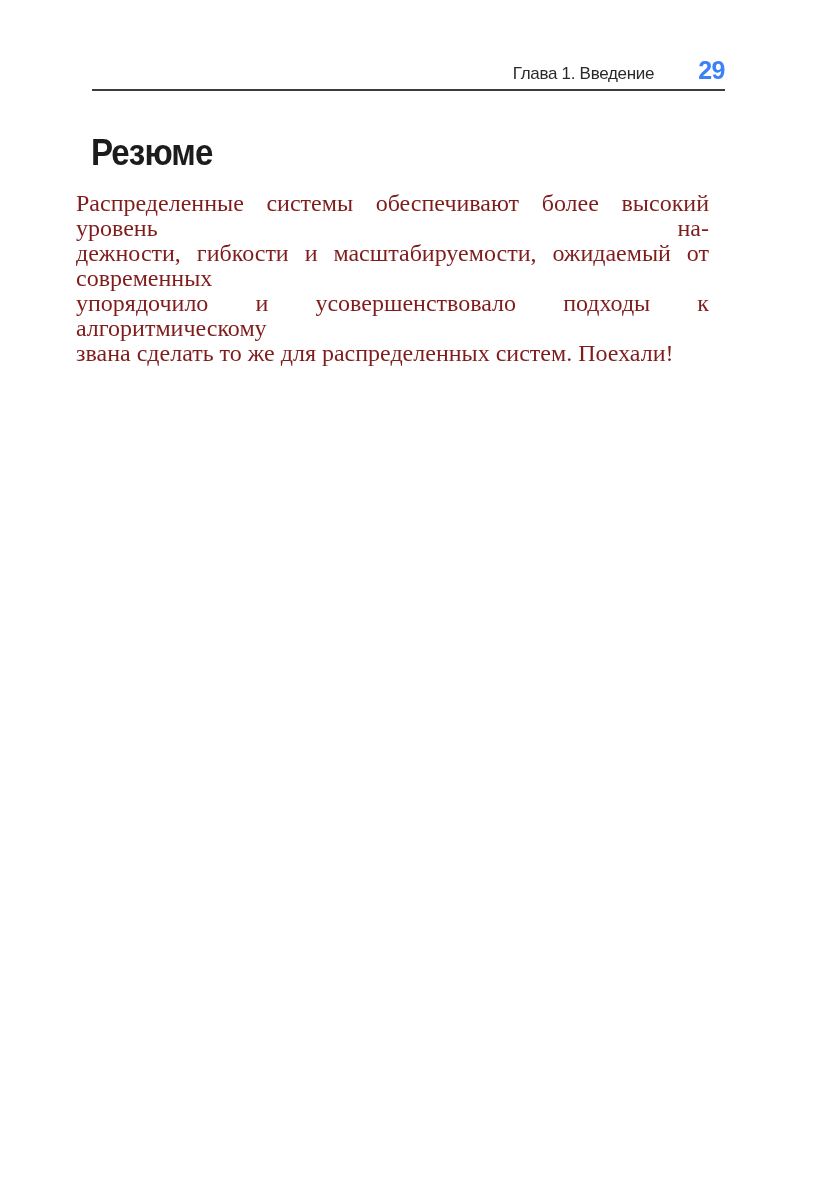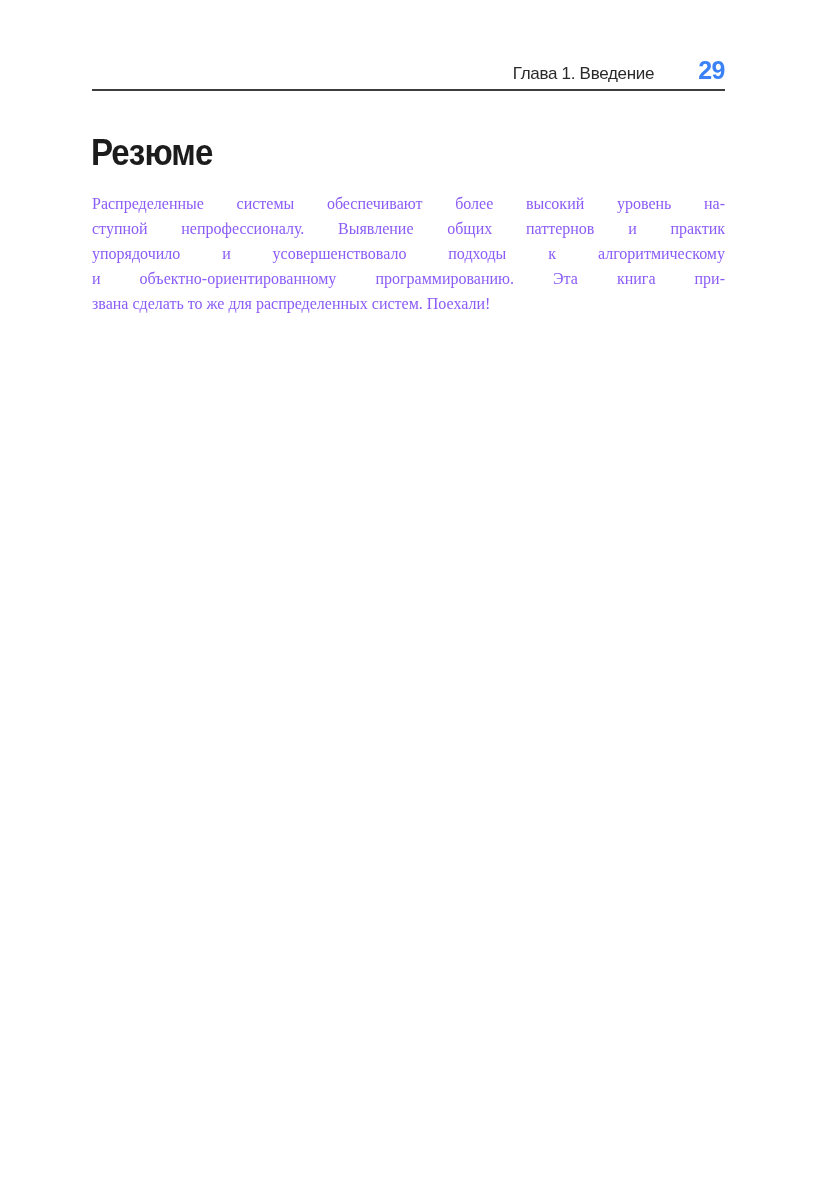--- a/index.html
+++ b/index.html
@@ -51,25 +51,25 @@
     font-size: 36px;
     font-weight: 700;
     letter-spacing: -1px;
     transform: scaleX(0.92);
     transform-origin: left center;
     color: #1c1c1c;
   }
   .body-paragraph {
     position: absolute;
     top: 191px;
-    left: 92px;
+    left: 76px;
     width: 633px;
-    font-size: 16px;
+    font-size: 24px;
     line-height: 25px;
-    color: #8b5cf6;
+    color: #7f1d1d;
   }
   .pline {
     text-align: justify;
     text-align-last: justify;
     white-space: normal;
   }
   .pline.last-line {
     text-align: right;
     text-align-last: left;
   }
@@ -83,19 +83,18 @@
     <span class="chapter-label">Глава 1. Введение</span>
     <span class="page-number">29</span>
   </div>
 
   <div class="header-rule"></div>
 
   <h1 class="section-heading">Резюме</h1>
 
   <div class="body-paragraph">
     <div class="pline">Распределенные системы обеспечивают более высокий уровень на-</div>
-    <div class="pline">ступной непрофессионалу. Выявление общих паттернов и практик</div>
+    <div class="pline">дежности, гибкости и масштабируемости, ожидаемый от современных</div>
     <div class="pline">упорядочило и усовершенствовало подходы к алгоритмическому</div>
-    <div class="pline">и объектно-ориентированному программированию. Эта книга при-</div>
     <div class="pline last-line">звана сделать то же для распределенных систем. Поехали!</div>
   </div>
 
 </div>
 
 </body></html>

